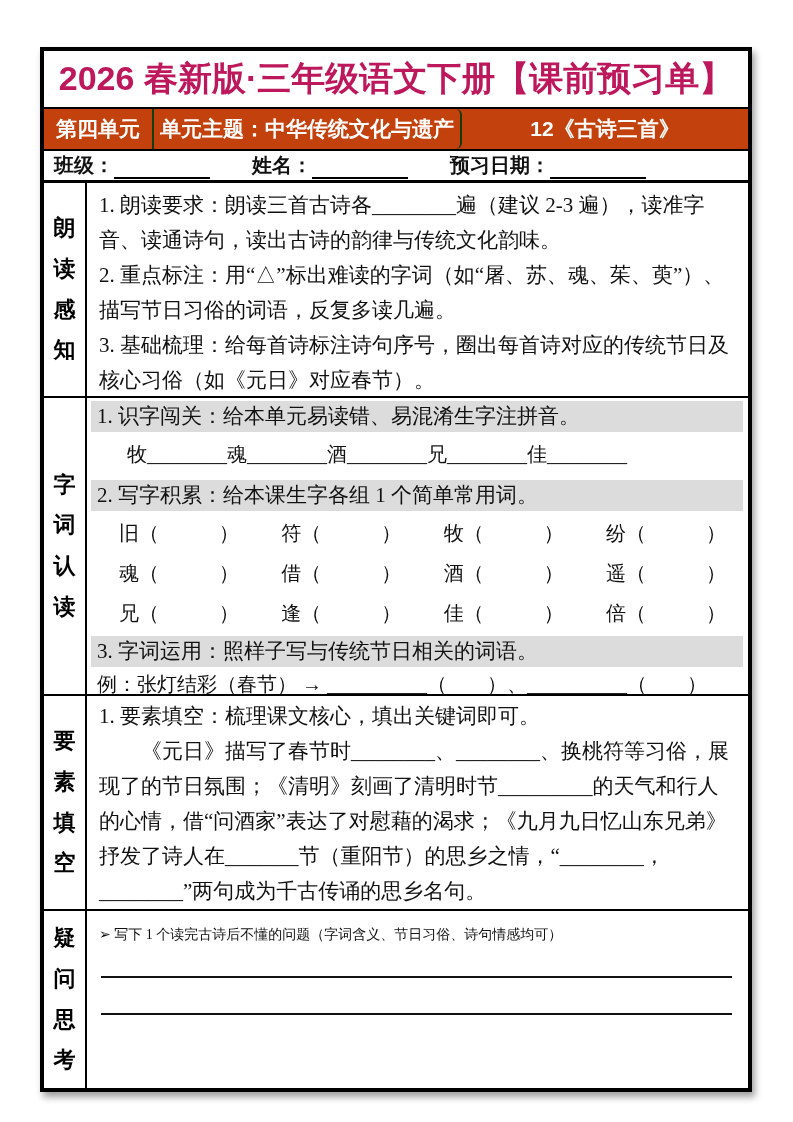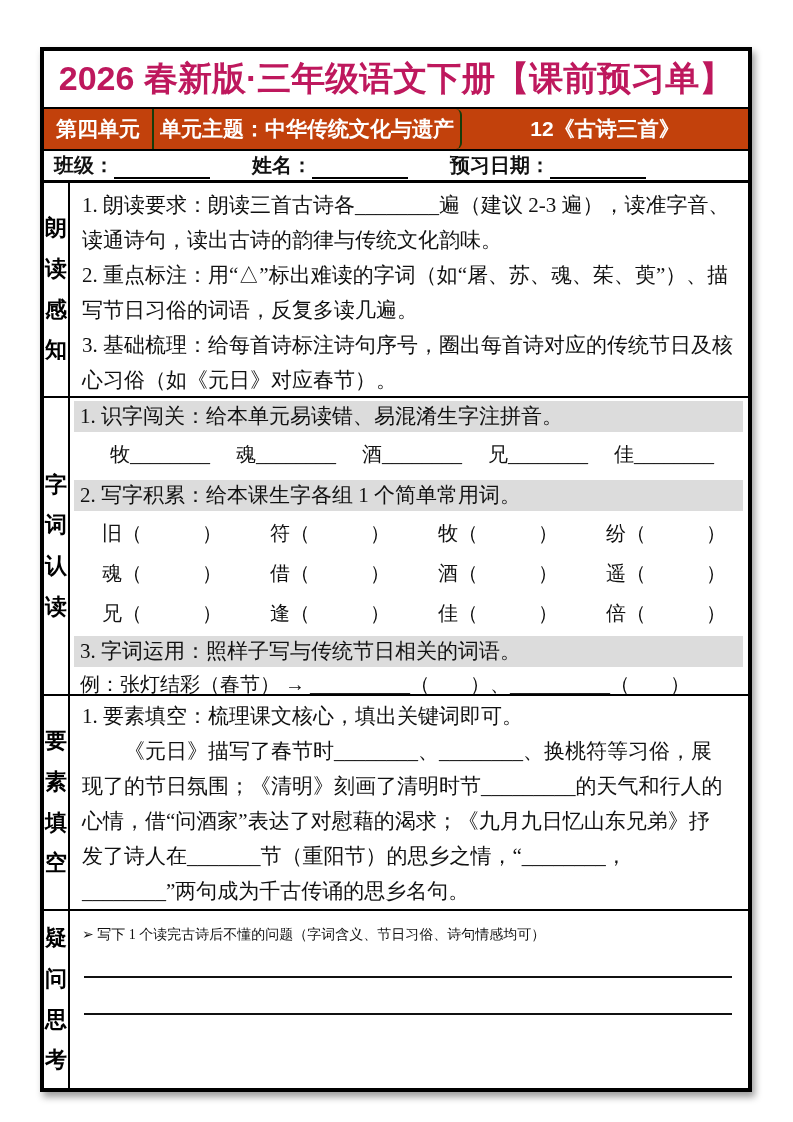--- a/index.html
+++ b/index.html
@@ -39,21 +39,21 @@
     font-family:"Liberation Sans", sans-serif; font-weight:bold; font-size:20px;
   }
   .info-group { display:flex; align-items:flex-end; }
   .info-group + .info-group { margin-left:42px; }
   .blank-line { display:inline-block; width:96px; border-bottom:2px solid #000; height:24px; }
 
   
   .trow { display:flex; border-bottom:2px solid #000; overflow:hidden; }
   .trow:last-child { border-bottom:none; }
   .trow .tlabel {
-    width:26px; border-right:2px solid #000; flex:none;
+    width:43px; border-right:2px solid #000; flex:none;
     display:flex; align-items:center; justify-content:center;
   }
   .vlabel {
     width:1.15em; word-break:break-all; text-align:center;
     font-family:"Liberation Sans", sans-serif; font-weight:bold;
     font-size:22px; line-height:1.85; color:#000;
   }
   .tcontent { flex:1; overflow:hidden; }
 
   .row-s1 { height:215px; }
@@ -68,21 +68,21 @@
   .para-indent { text-indent:2em; }
 
   
   .graybar {
     background:#dcdcdc; font-size:21px; line-height:31px;
     margin:3px 5px 0 4px; padding:0 6px;
   }
   .graybar.first { }
   .pinyin-line {
     display:flex; justify-content:flex-start; align-items:center;
-    height:45px; padding:0 18px 0 40px; font-size:20px;gap:26px;
+    height:45px; padding:0 18px 0 40px; font-size:20px;
   }
   .word-grid-row {
     display:flex; justify-content:space-between;
     line-height:40px; padding:0 22px 0 32px; font-size:20px;
   }
   .word-grid { padding-top:2px; }
   .example-line { font-size:20px; line-height:31px; padding:2px 8px 0 10px; white-space:nowrap; }
 
   
   .s4 .tcontent { padding:6px 12px 0 12px; }

